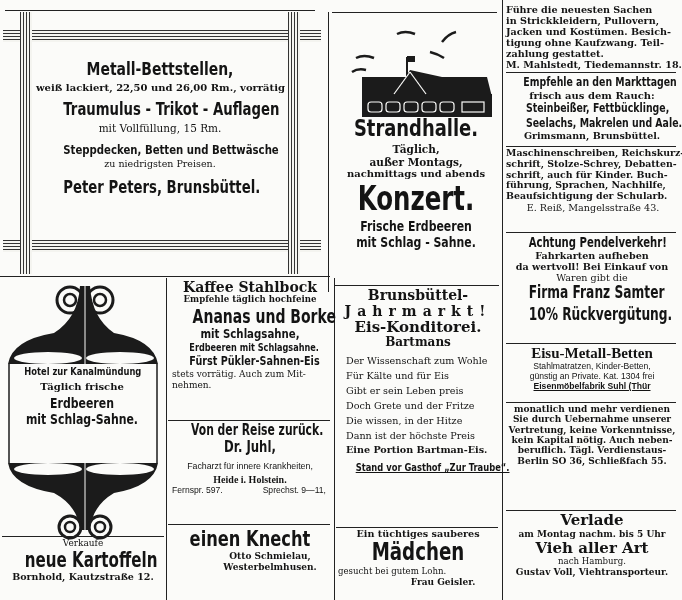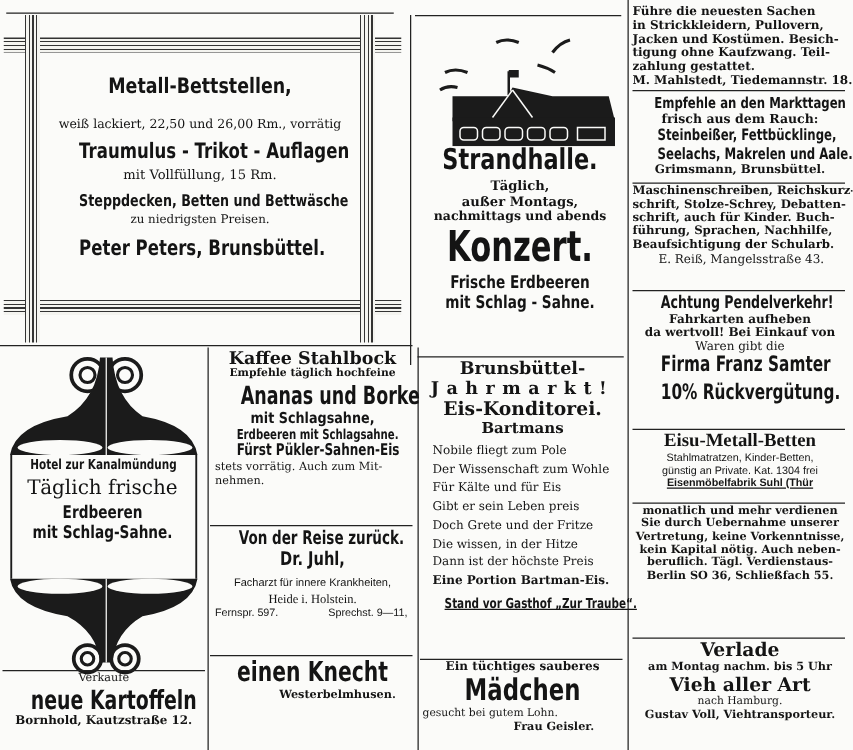--- a/index.html
+++ b/index.html
@@ -26,21 +26,21 @@
 
 <div>
   <div class="rule-h" style="left:5px; top:10px; width:310px;"></div>
   <div class="bars-h" style="left:3px; top:30px; width:318px;"></div>
   <div class="bars-h" style="left:3px; top:240px; width:318px;"></div>
   <div class="bars-v" style="left:20px; top:12px; height:262px;"></div>
   <div class="bars-v" style="left:288px; top:12px; height:262px;"></div>
 
   <div class="abs c" style="left:36px; top:60px; width:248px;">
     <div class="ln blk" style="font-size:17px; transform:scaleX(0.82);">Metall-Bettstellen,</div>
-    <div class="ln" style="font-size:10px; margin-top:14px;">weiß lackiert, 22,50 und 26,00 Rm., vorrätig</div>
+    <div class="ln" style="font-size:10px; margin-top:2px;font-weight:bold;">weiß lackiert, 22,50 und 26,00 Rm., vorrätig</div>
     <div class="ln blk" style="font-size:17px; margin-top:7px; transform:scaleX(0.78);">Traumulus - Trikot - Auflagen</div>
     <div class="ln" style="font-size:10.5px; margin-top:2px;">mit Vollfüllung, 15 Rm.</div>
     <div class="ln blk" style="font-size:13px; margin-top:9px; transform:scaleX(0.78);">Steppdecken, Betten und Bettwäsche</div>
     <div class="ln" style="font-size:9.5px; margin-top:1px;">zu niedrigsten Preisen.</div>
     <div class="ln blk" style="font-size:17px; margin-top:8px; transform:scaleX(0.78);">Peter Peters, Brunsbüttel.</div>
   </div>
 </div>
 
 <div class="rule-v" style="left:328px; top:12px; height:280px;"></div>
 <div class="rule-v" style="left:502px; top:0; height:600px;"></div>
@@ -167,21 +167,21 @@
     <ellipse cx="116" cy="191" rx="34" ry="6" fill="#fbfbf9"></ellipse>
     <line x1="81" y1="185" x2="81" y2="252" stroke="#fbfbf9" stroke-width="1"></line>
 
     <circle cx="66" cy="249" r="11" fill="none" stroke="#1b1b1b" stroke-width="3"></circle>
     <circle cx="66" cy="249" r="5" fill="none" stroke="#1b1b1b" stroke-width="2.5"></circle>
     <circle cx="96" cy="249" r="11" fill="none" stroke="#1b1b1b" stroke-width="3"></circle>
     <circle cx="96" cy="249" r="5" fill="none" stroke="#1b1b1b" stroke-width="2.5"></circle>
   </svg>
   <div class="abs c" style="left:6px; top:366px; width:152px;">
     <div class="ln blk" style="font-size:11px; transform:scaleX(0.76);">Hotel zur Kanalmündung</div>
-    <div class="ln" style="font-size:16px; font-weight:normal; margin-top:2px;">Täglich frische</div>
+    <div class="ln" style="font-size:10px; font-weight:bold; margin-top:2px;">Täglich frische</div>
     <div class="ln blk" style="font-size:14px; margin-top:3px; transform:scaleX(0.78);">Erdbeeren</div>
     <div class="ln blk" style="font-size:14px; transform:scaleX(0.78);">mit Schlag-Sahne.</div>
   </div>
 </div>
 <div class="rule-h" style="left:2px; top:536px; width:162px;"></div>
 
 <div class="abs c" style="left:2px; top:538px; width:162px;">
   <div class="ln" style="font-size:9px;">Verkaufe</div>
   <div class="ln blk" style="font-size:21px; transform:scaleX(0.72);">neue Kartoffeln</div>
   <div class="ln" style="font-size:9.5px; font-weight:bold;">Bornhold, Kautzstraße 12.</div>
@@ -196,40 +196,40 @@
   <div class="ln blk" style="font-size:13px; transform:scaleX(0.74);">Fürst Pükler-Sahnen-Eis</div>
   <div class="ln" style="font-size:9px; text-align:left; padding-left:4px;">stets vorrätig. Auch zum Mit-</div>
   <div class="ln" style="font-size:9px; text-align:left; padding-left:4px;">nehmen.</div>
 </div>
 <div class="rule-h" style="left:168px; top:420px; width:162px;"></div>
 
 <div class="abs c" style="left:168px; top:422px; width:164px;">
   <div class="ln blk" style="font-size:15px; transform:scaleX(0.72);">Von der Reise zurück.</div>
   <div class="ln blk" style="font-size:15px; transform:scaleX(0.78);">Dr. Juhl,</div>
   <div class="ln" style="font-size:8.8px; margin-top:4px; font-family:'Liberation Sans', sans-serif;">Facharzt für innere Krankheiten,</div>
-  <div class="ln" style="font-size:10px; font-weight:normal; margin-top:3px; font-family:'Liberation Serif', serif;">Heide i. Holstein.</div>
+  <div class="ln" style="font-size:10px; font-weight:bold; margin-top:3px; font-family:'Liberation Serif', serif;">Heide i. Holstein.</div>
   <div style="display:flex; justify-content:space-between; padding:0 6px 0 4px; margin-top:1px;">
     <span class="ln" style="font-size:8.6px; font-family:'Liberation Sans', sans-serif;">Fernspr. 597.</span>
     <span class="ln" style="font-size:8.6px; font-family:'Liberation Sans', sans-serif;">Sprechst. 9—11,</span>
   </div>
 </div>
 <div class="rule-h" style="left:168px; top:524px; width:162px;"></div>
 
 <div class="abs c" style="left:168px; top:526px; width:164px;">
   <div class="ln blk" style="font-size:22px; transform:scaleX(0.74);">einen Knecht</div>
+  <div class="ln" style="font-size:9px; font-weight:bold; padding-left:40px;">Otto Schmielau,</div>
   <div class="ln" style="font-size:9px; font-weight:bold; padding-left:40px;">Westerbelmhusen.</div>
 </div>
 
 <div class="abs c" style="left:336px; top:287px; width:164px;">
   <div class="ln" style="font-size:14px; font-weight:bold;">Brunsbüttel-</div>
   <div class="ln" style="font-size:14px; font-weight:bold; letter-spacing:6px;">Jahrmarkt!</div>
   <div class="ln" style="font-size:15px; font-weight:bold;">Eis-Konditorei.</div>
   <div class="ln" style="font-size:12px; font-weight:bold;">Bartmans</div>
   <div style="text-align:left; padding-left:10px; margin-top:4px;">
-    <div class="ln" style="font-size:9.6px; line-height:1.55;">Nobile fliegt zum Pole</div>
     <div class="ln" style="font-size:9.6px; line-height:1.55;">Der Wissenschaft zum Wohle</div>
     <div class="ln" style="font-size:9.6px; line-height:1.55;">Für Kälte und für Eis</div>
     <div class="ln" style="font-size:9.6px; line-height:1.55;">Gibt er sein Leben preis</div>
     <div class="ln" style="font-size:9.6px; line-height:1.55;">Doch Grete und der Fritze</div>
     <div class="ln" style="font-size:9.6px; line-height:1.55;">Die wissen, in der Hitze</div>
     <div class="ln" style="font-size:9.6px; line-height:1.55;">Dann ist der höchste Preis</div>
     <div class="ln" style="font-size:9.6px; line-height:1.55; font-weight:bold;">Eine Portion Bartman-Eis.</div>
   </div>
   <div class="ln blk" style="font-size:11px; margin-top:4px; transform:scaleX(0.76); text-decoration:underline;">Stand vor Gasthof „Zur Traube“.</div>
 </div>

